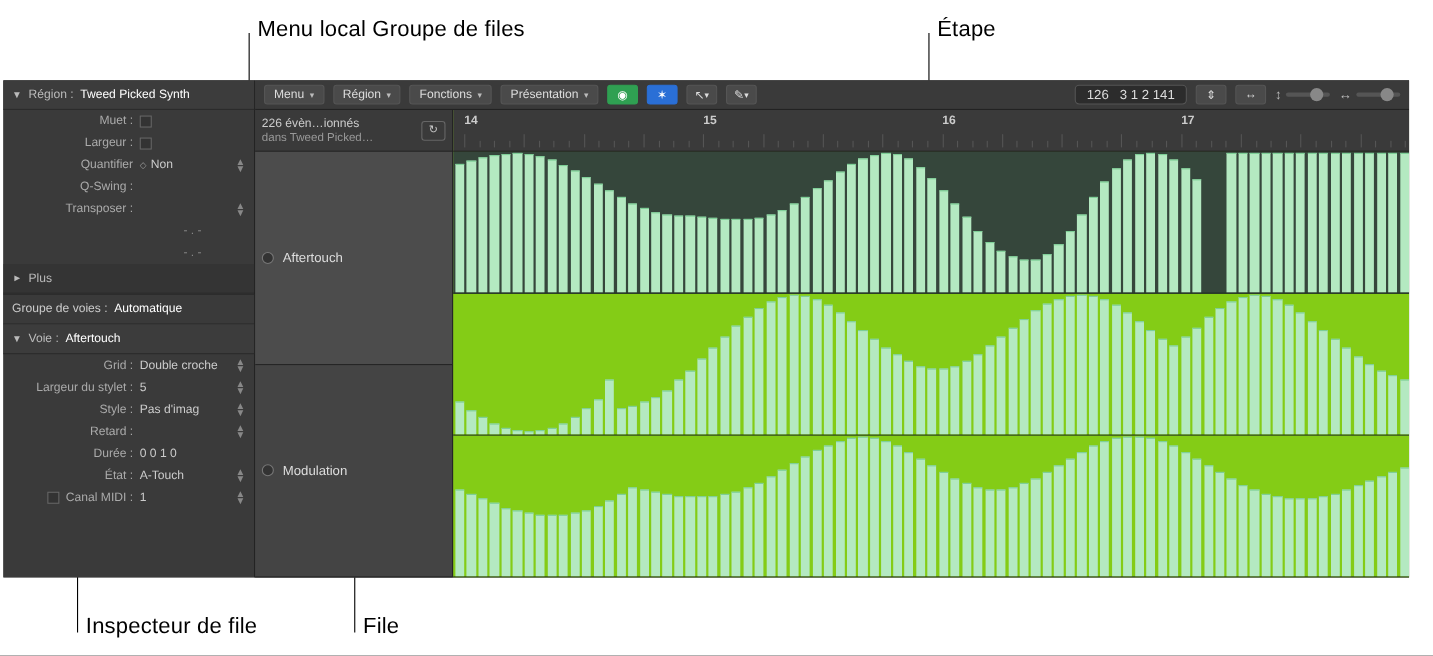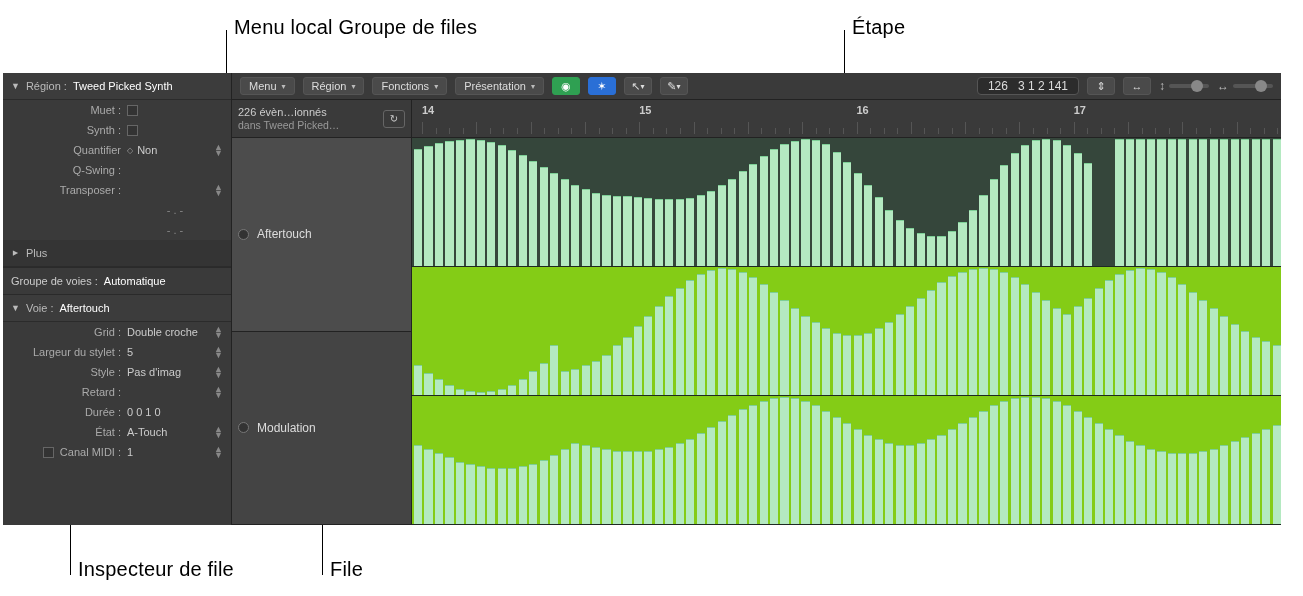--- a/index.html
+++ b/index.html
@@ -241,21 +241,21 @@
       <span class="label">Région :</span>
       <span class="val">Tweed Picked Synth</span>
     </div>
     <div class="insp-row">
       <div class="k">Muet :</div>
       <div class="v">
           <span class="chk"></span>
         </div>
     </div>
     <div class="insp-row">
-      <div class="k">Synth :</div>
+      <div class="k">Largeur :</div>
       <div class="v">
           <span class="chk"></span>
         </div>
     </div>
     <div class="insp-row">
       <div class="k">Quantifier</div>
       <div class="v">
           <span style="font-size:8px;color:#999;">◇</span>
           <span>Non</span>
           <span class="stepper">▲<br>▼</span>

